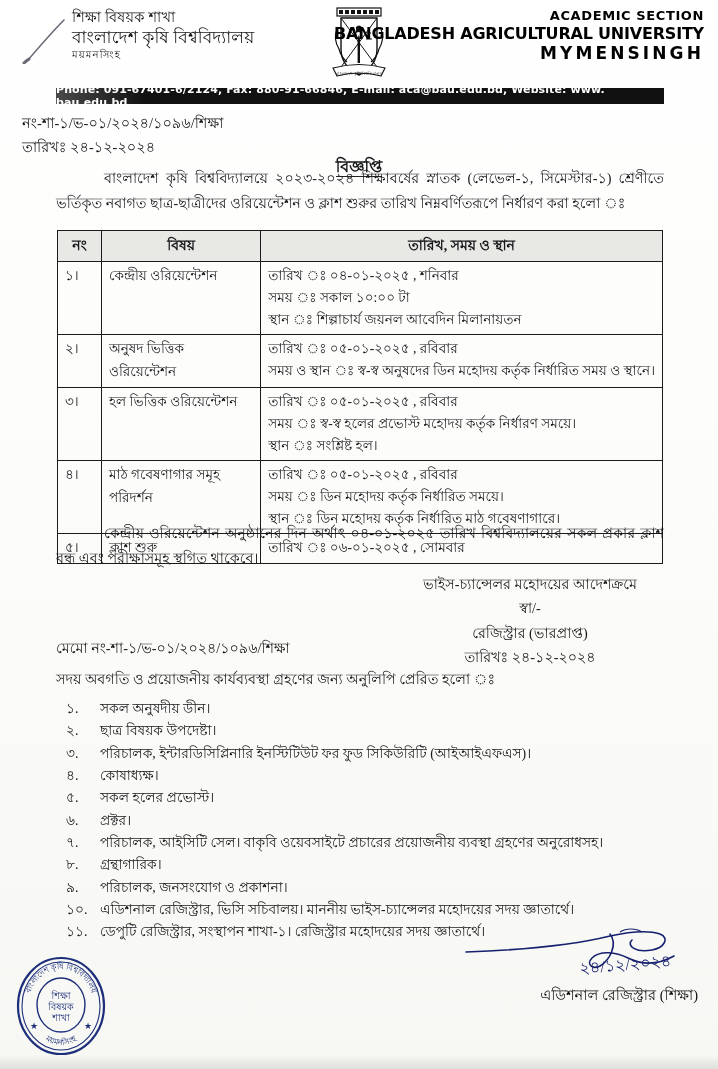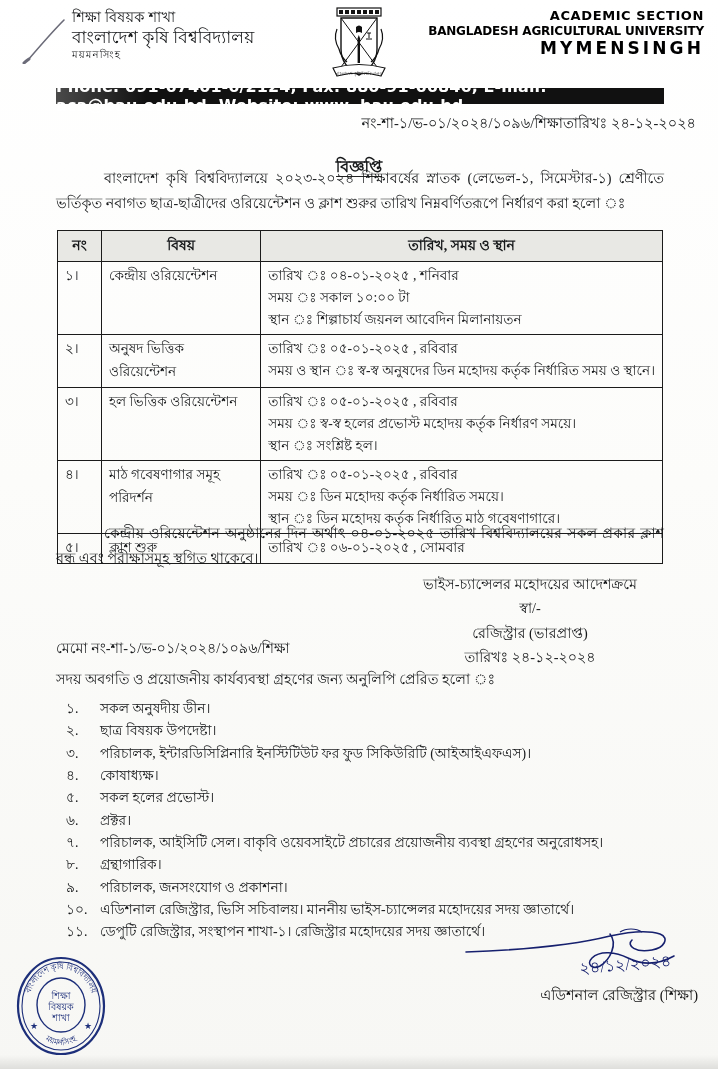--- a/index.html
+++ b/index.html
@@ -41,42 +41,43 @@
   .crest{
     position:absolute;left:323px;top:5px;width:72px;height:80px;
   }
   .lh-right{
     position:absolute;right:14px;top:8px;text-align:right;
     font-family:"DejaVu Sans",sans-serif;
     font-weight:bold;color:#000;
     line-height:1.22;
   }
   .lh-right .r1{font-size:13px;letter-spacing:.6px;}
-  .lh-right .r2{font-size:12px;letter-spacing:-.2px;}
+  .lh-right .r2{font-size:16px;letter-spacing:-.2px;}
   .lh-right .r3{font-size:17px;letter-spacing:3.1px;}
   .contactbar{
     position:absolute;left:56px;top:88px;width:608px;height:16px;
     background:#111;
     color:#fff;
     font-family:"DejaVu Sans",sans-serif;
-    font-size:16px;font-weight:bold;
+    font-size:11px;font-weight:bold;
     display:flex;align-items:center;justify-content:center;
     letter-spacing:.1px;
   }
   .contactbar .shade{
     position:absolute;left:0;top:0;width:90px;height:100%;
     background:linear-gradient(90deg,#4a4a4a,#111);
   }
   .contactbar span{position:relative;z-index:2;}
   
   .metaline{
     position:absolute;left:0;top:112px;width:718px;
     padding:0 22px;box-sizing:border-box;
-    display:flex;justify-content:flex-end;
+    display:flex;justify-content:flex-start;
     font-size:14.5px;
+    flex-direction:column;
   }
   .bn{font-family:"Liberation Serif","DejaVu Serif",serif;}
   .notice-title{
     position:absolute;top:128px;left:0;width:718px;text-align:center;
     font-size:16px;font-weight:bold;margin-top:26px;
   }
   .notice-title u{text-decoration:none;border-bottom:1px solid #222;padding-bottom:1px;}
   
   .para{
     position:absolute;left:56px;width:608px;

